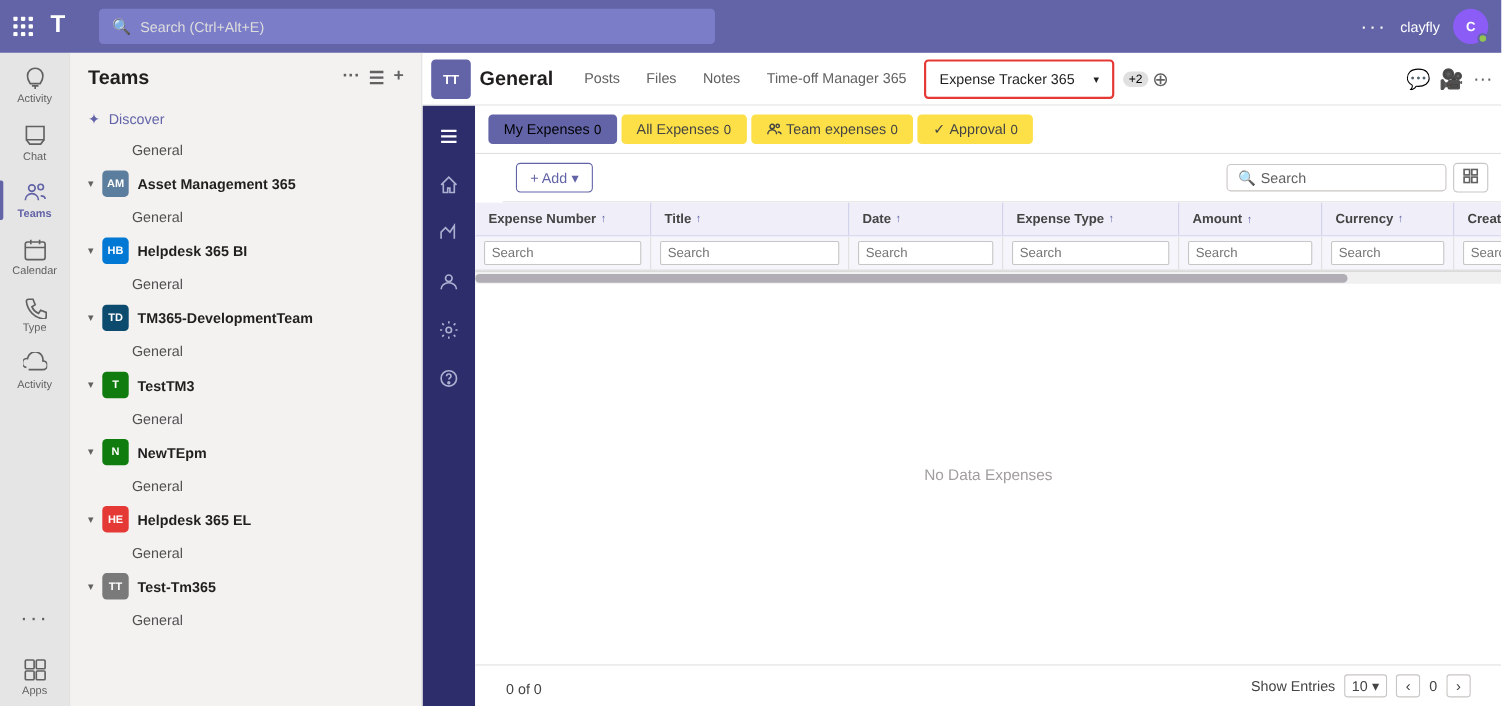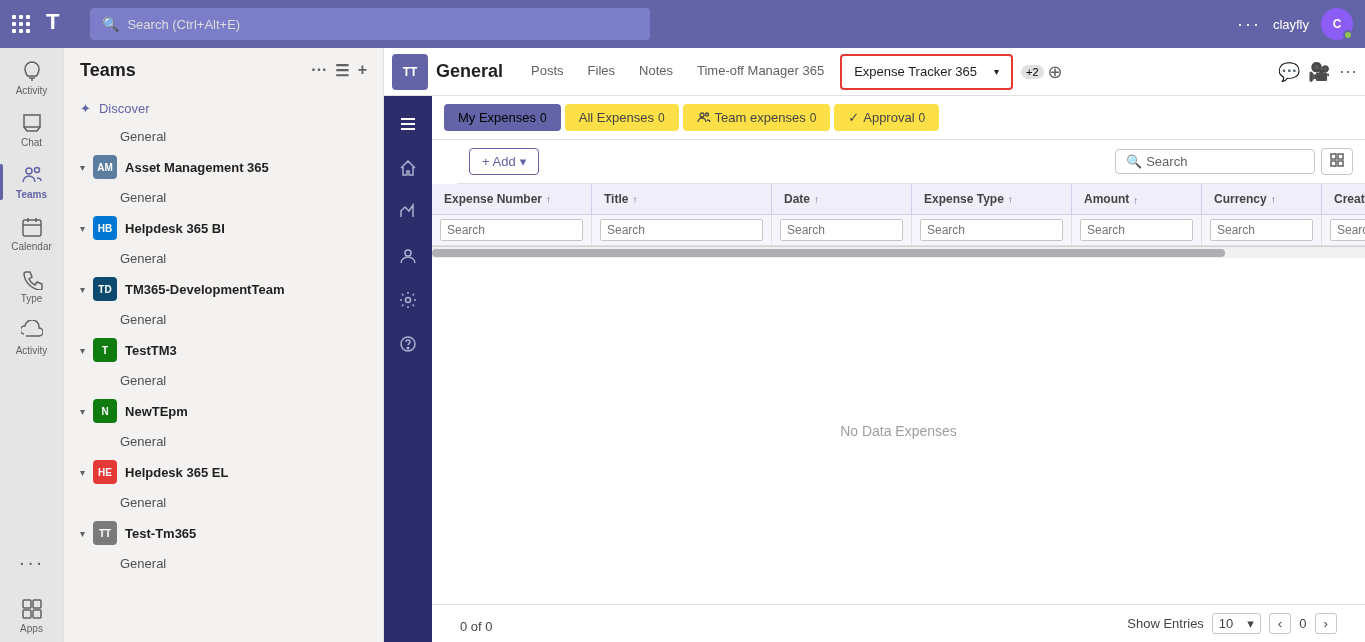--- a/index.html
+++ b/index.html
@@ -295,21 +295,21 @@
       display: flex; align-items: flex-end;
       padding: 8px 28px;
       border-top: 1px solid #e0e0e0;
       font-size: 13px;
       color: #444;
       flex-shrink: 0;
     }
     .pagination-right { margin-left: auto; display: flex; align-items: center; gap: 8px; }
     .page-select {
       border: 1px solid #c8c6c4; border-radius: 3px; padding: 2px 6px;
-      display: flex; align-items: center; gap: 14px; cursor: pointer; font-size: 13px;
+      display: flex; align-items: center; gap: 4px; cursor: pointer; font-size: 13px;
     }
     .page-btn { border: 1px solid #c8c6c4; border-radius: 3px; padding: 2px 8px; cursor: pointer; color: #444; background: #fff; }
     .page-num { font-size: 13px; }
 
     
     .hscroll-bar {
       height: 12px; background: #f0f0f0; position: relative; flex-shrink: 0;
       border-top: 1px solid #d0d0d0;
     }
     .hscroll-thumb {

